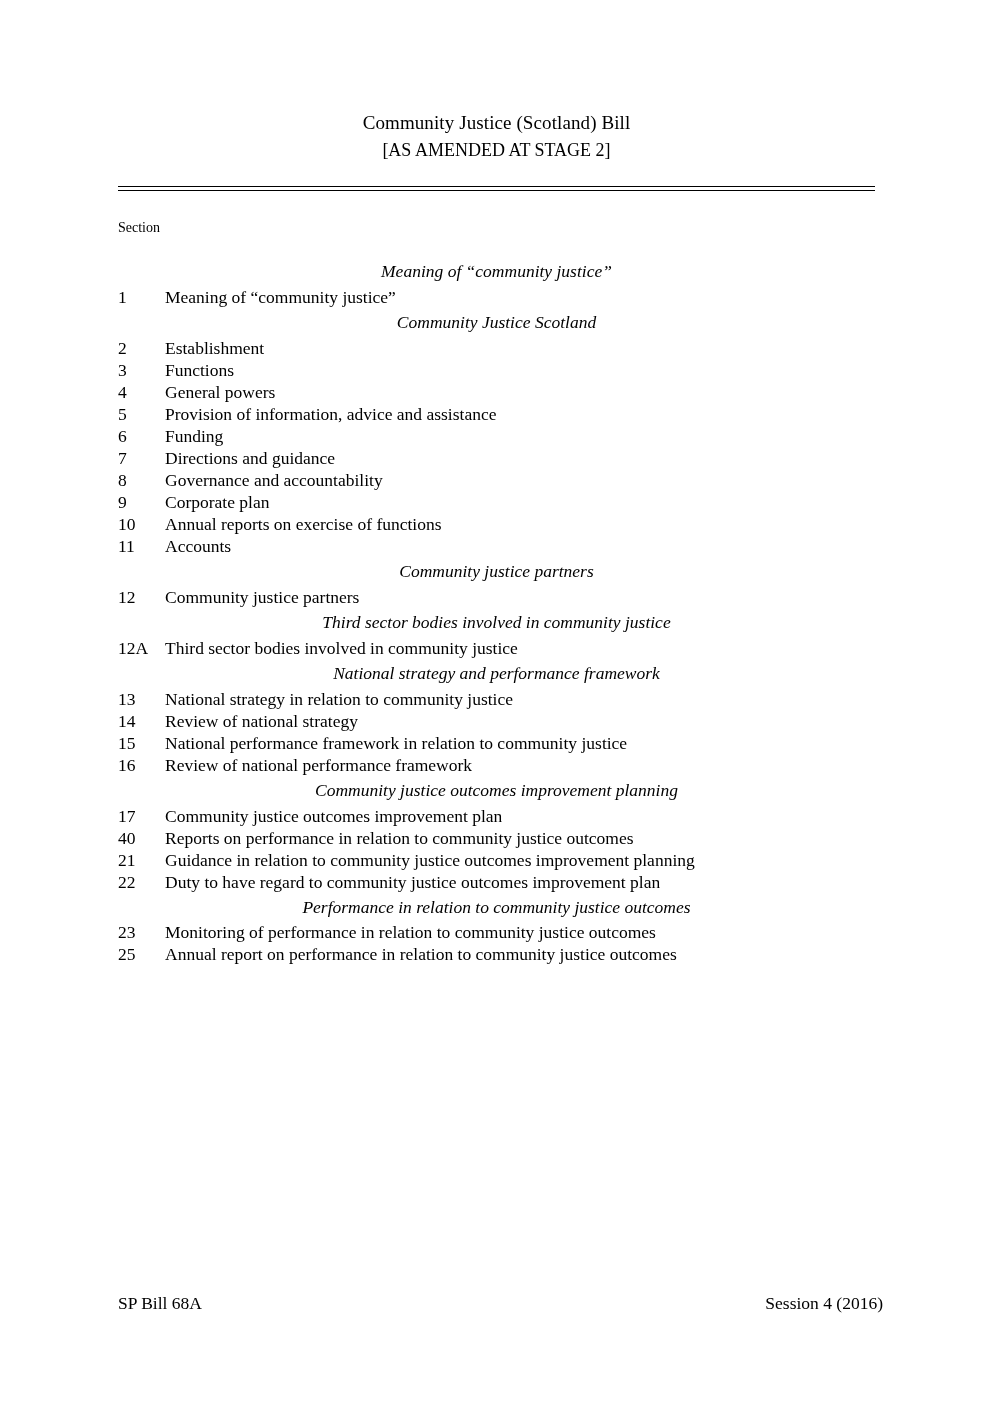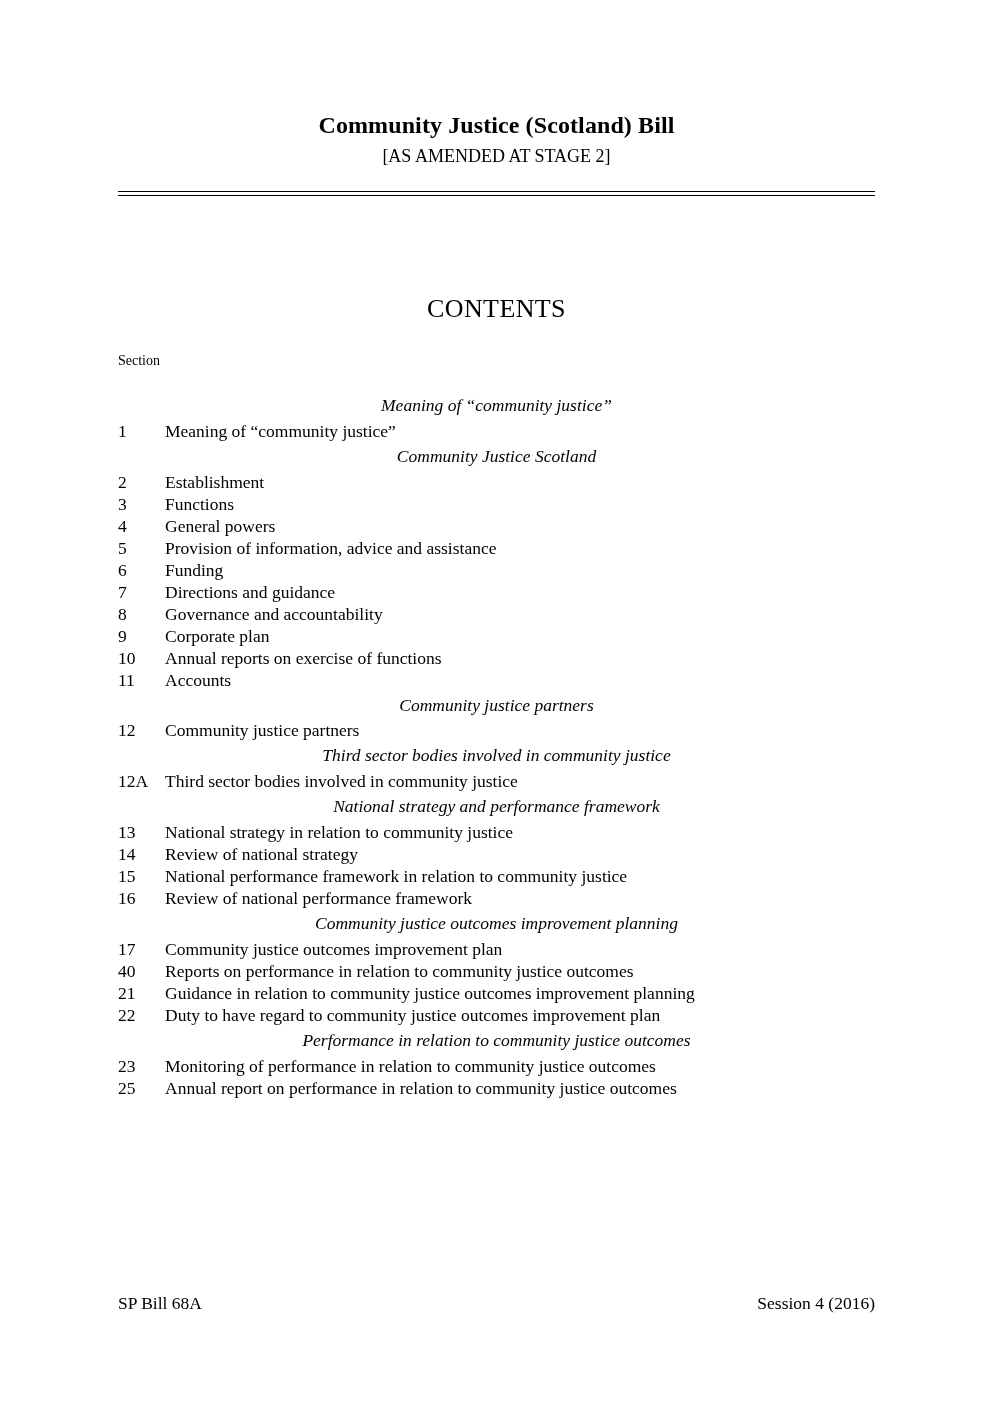--- a/index.html
+++ b/index.html
@@ -23,22 +23,22 @@
     width: 757px;
     height: 1401px;
   }
 
   
   .masthead {
     padding-top: 112px;
     text-align: center;
   }
   .bill-title {
-    font-size: 24px;
-    font-weight: bold;
+    font-size: 19px;
+    font-weight: normal;
     letter-spacing: 0.1px;
     line-height: 1.12;
   }
   .bill-subtitle {
     font-size: 18px;
     font-weight: normal;
     line-height: 1.2;
     margin-top: 7px;
   }
 
@@ -97,42 +97,41 @@
     flex: 0 0 47px;
   }
   .toc-text {
     flex: 1 1 auto;
   }
 
   
   .footer {
     position: absolute;
     left: 118px;
-    right: 116px;
+    right: 108px;
     top: 1293px;
     display: flex;
     justify-content: space-between;
     align-items: baseline;
     font-size: 17.5px;
     line-height: 1.2;
   }
 </style>
 </head>
 <body>
 
 <div class="page">
 
   <div class="masthead">
     <div class="bill-title">Community Justice (Scotland) Bill</div>
     <div class="bill-subtitle">[AS AMENDED AT STAGE 2]</div>
   </div>
 
   <div class="double-rule"></div>
 
-  <div class="contents-heading">CONTENTS</div>
 
   <div class="section-label">Section</div>
 
   <div id="toc-groups">
       <div class="group">
         <div class="group-heading">Meaning of “community justice”</div>
         <ul class="toc-list">
           <li class="toc-item">
             <span class="toc-num">1</span>
             <span class="toc-text">Meaning of “community justice”</span>

